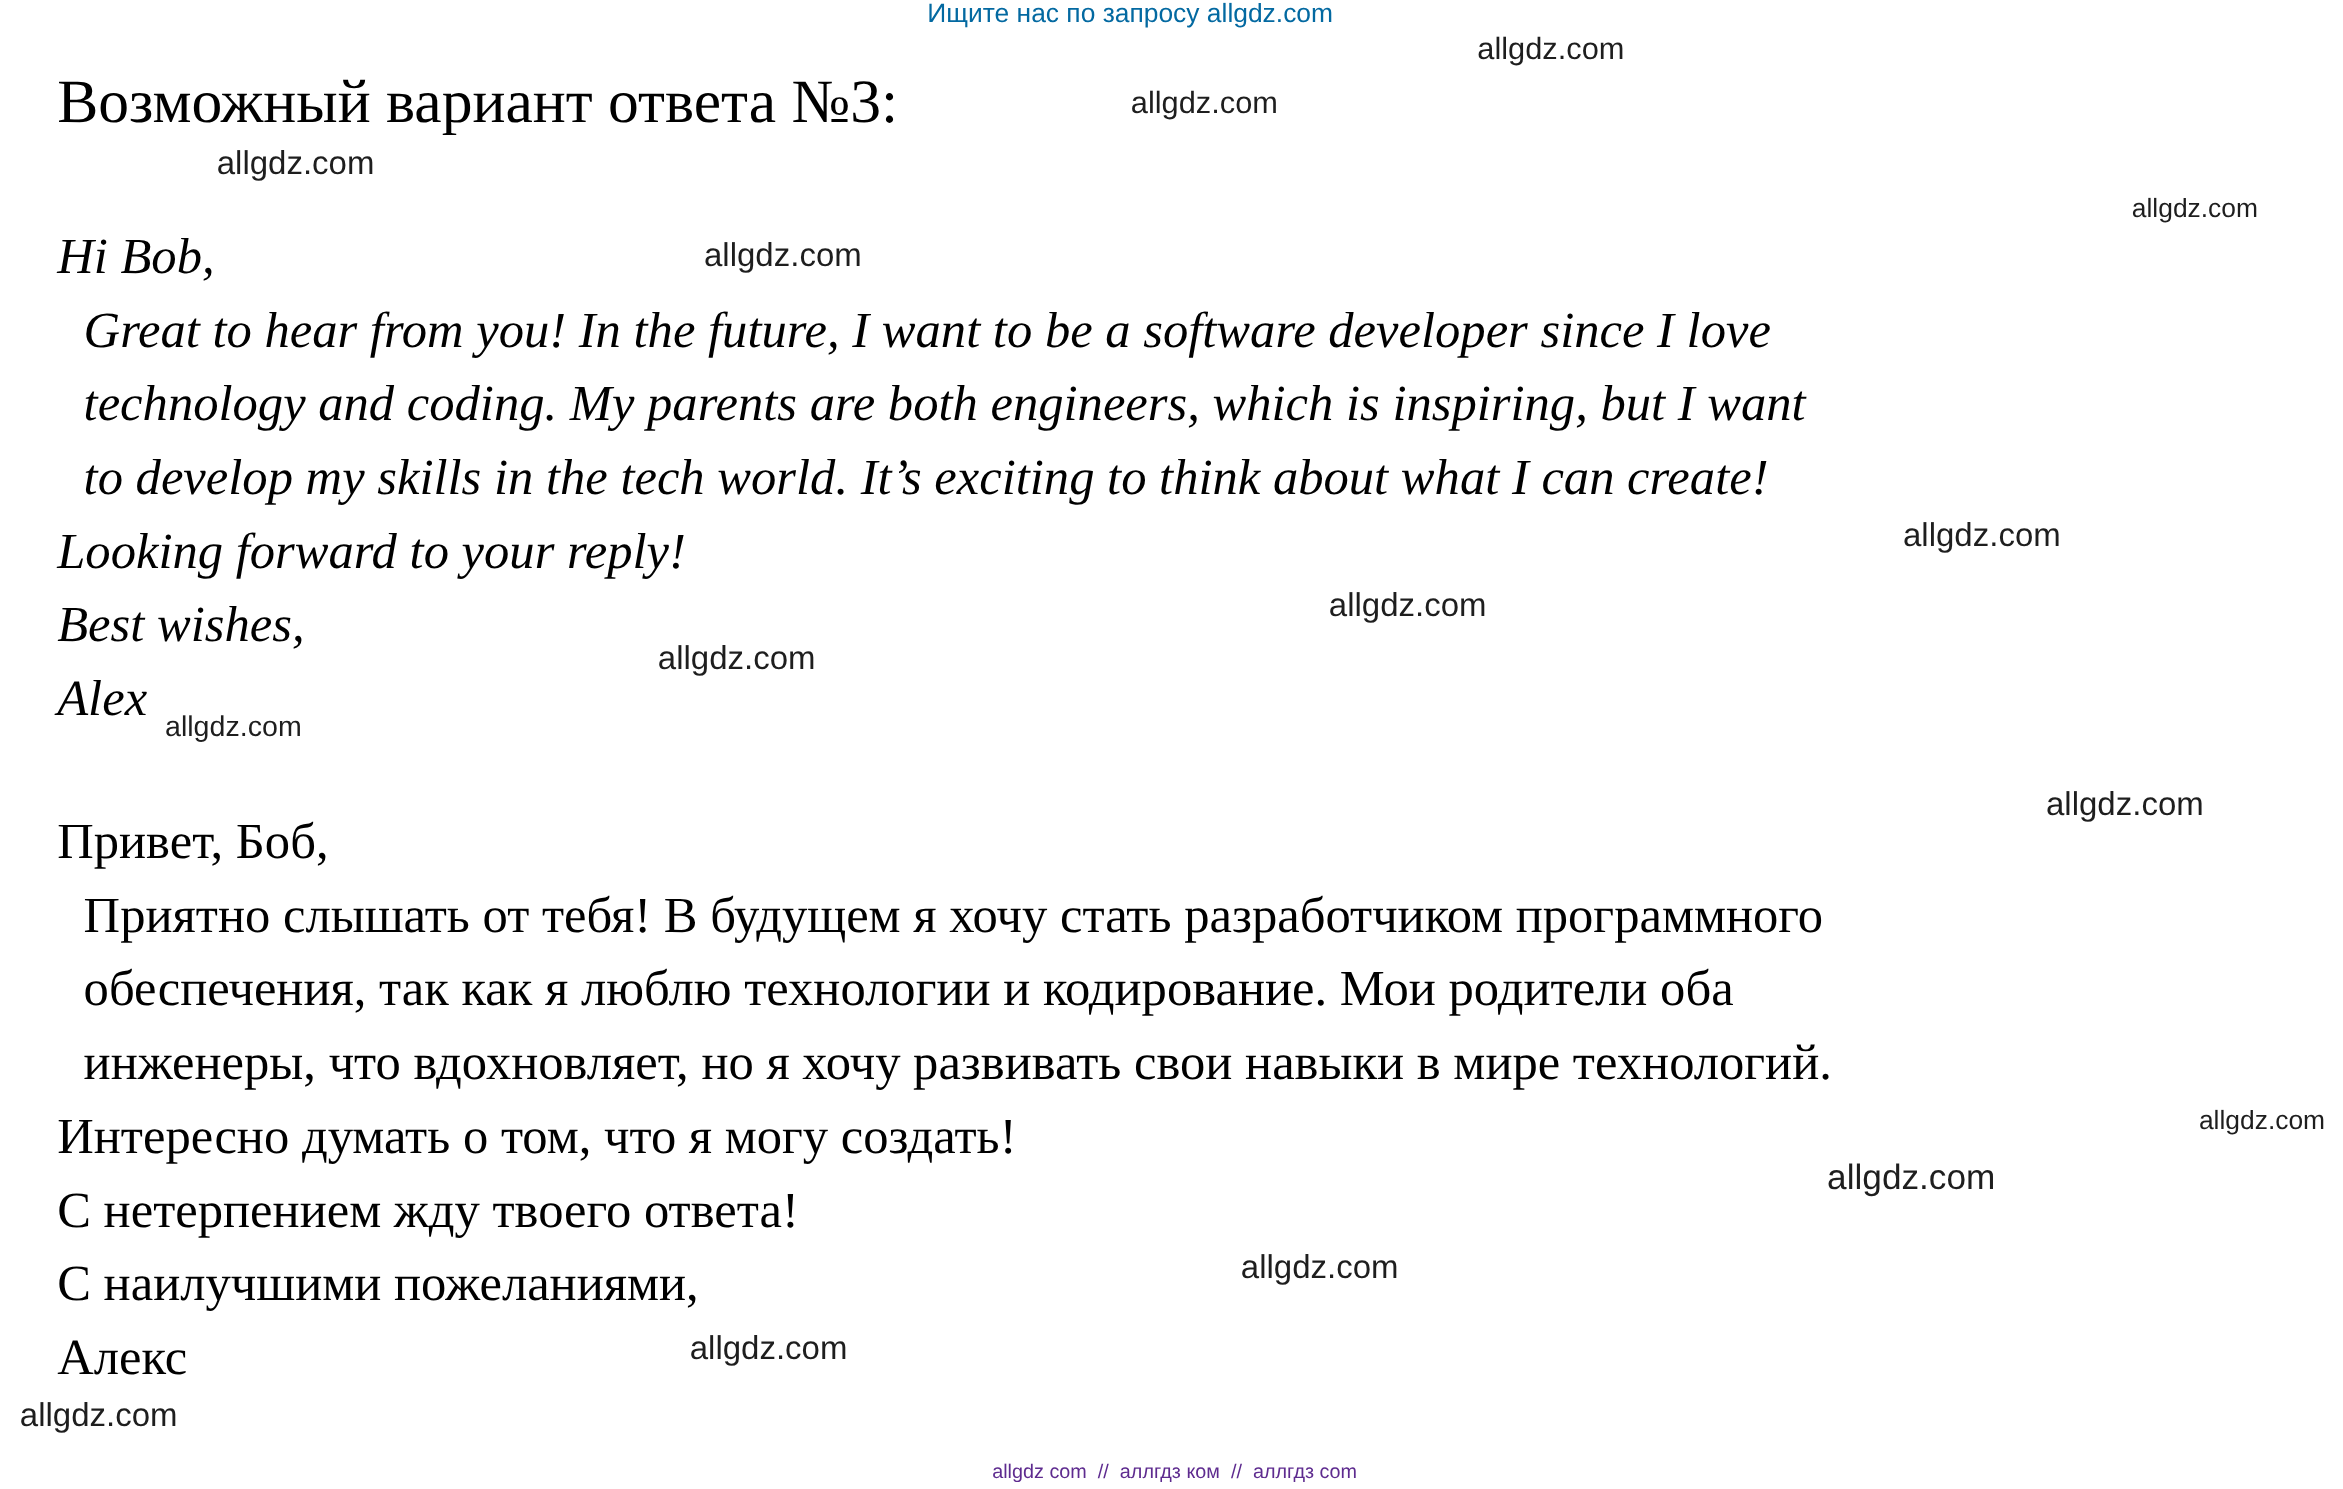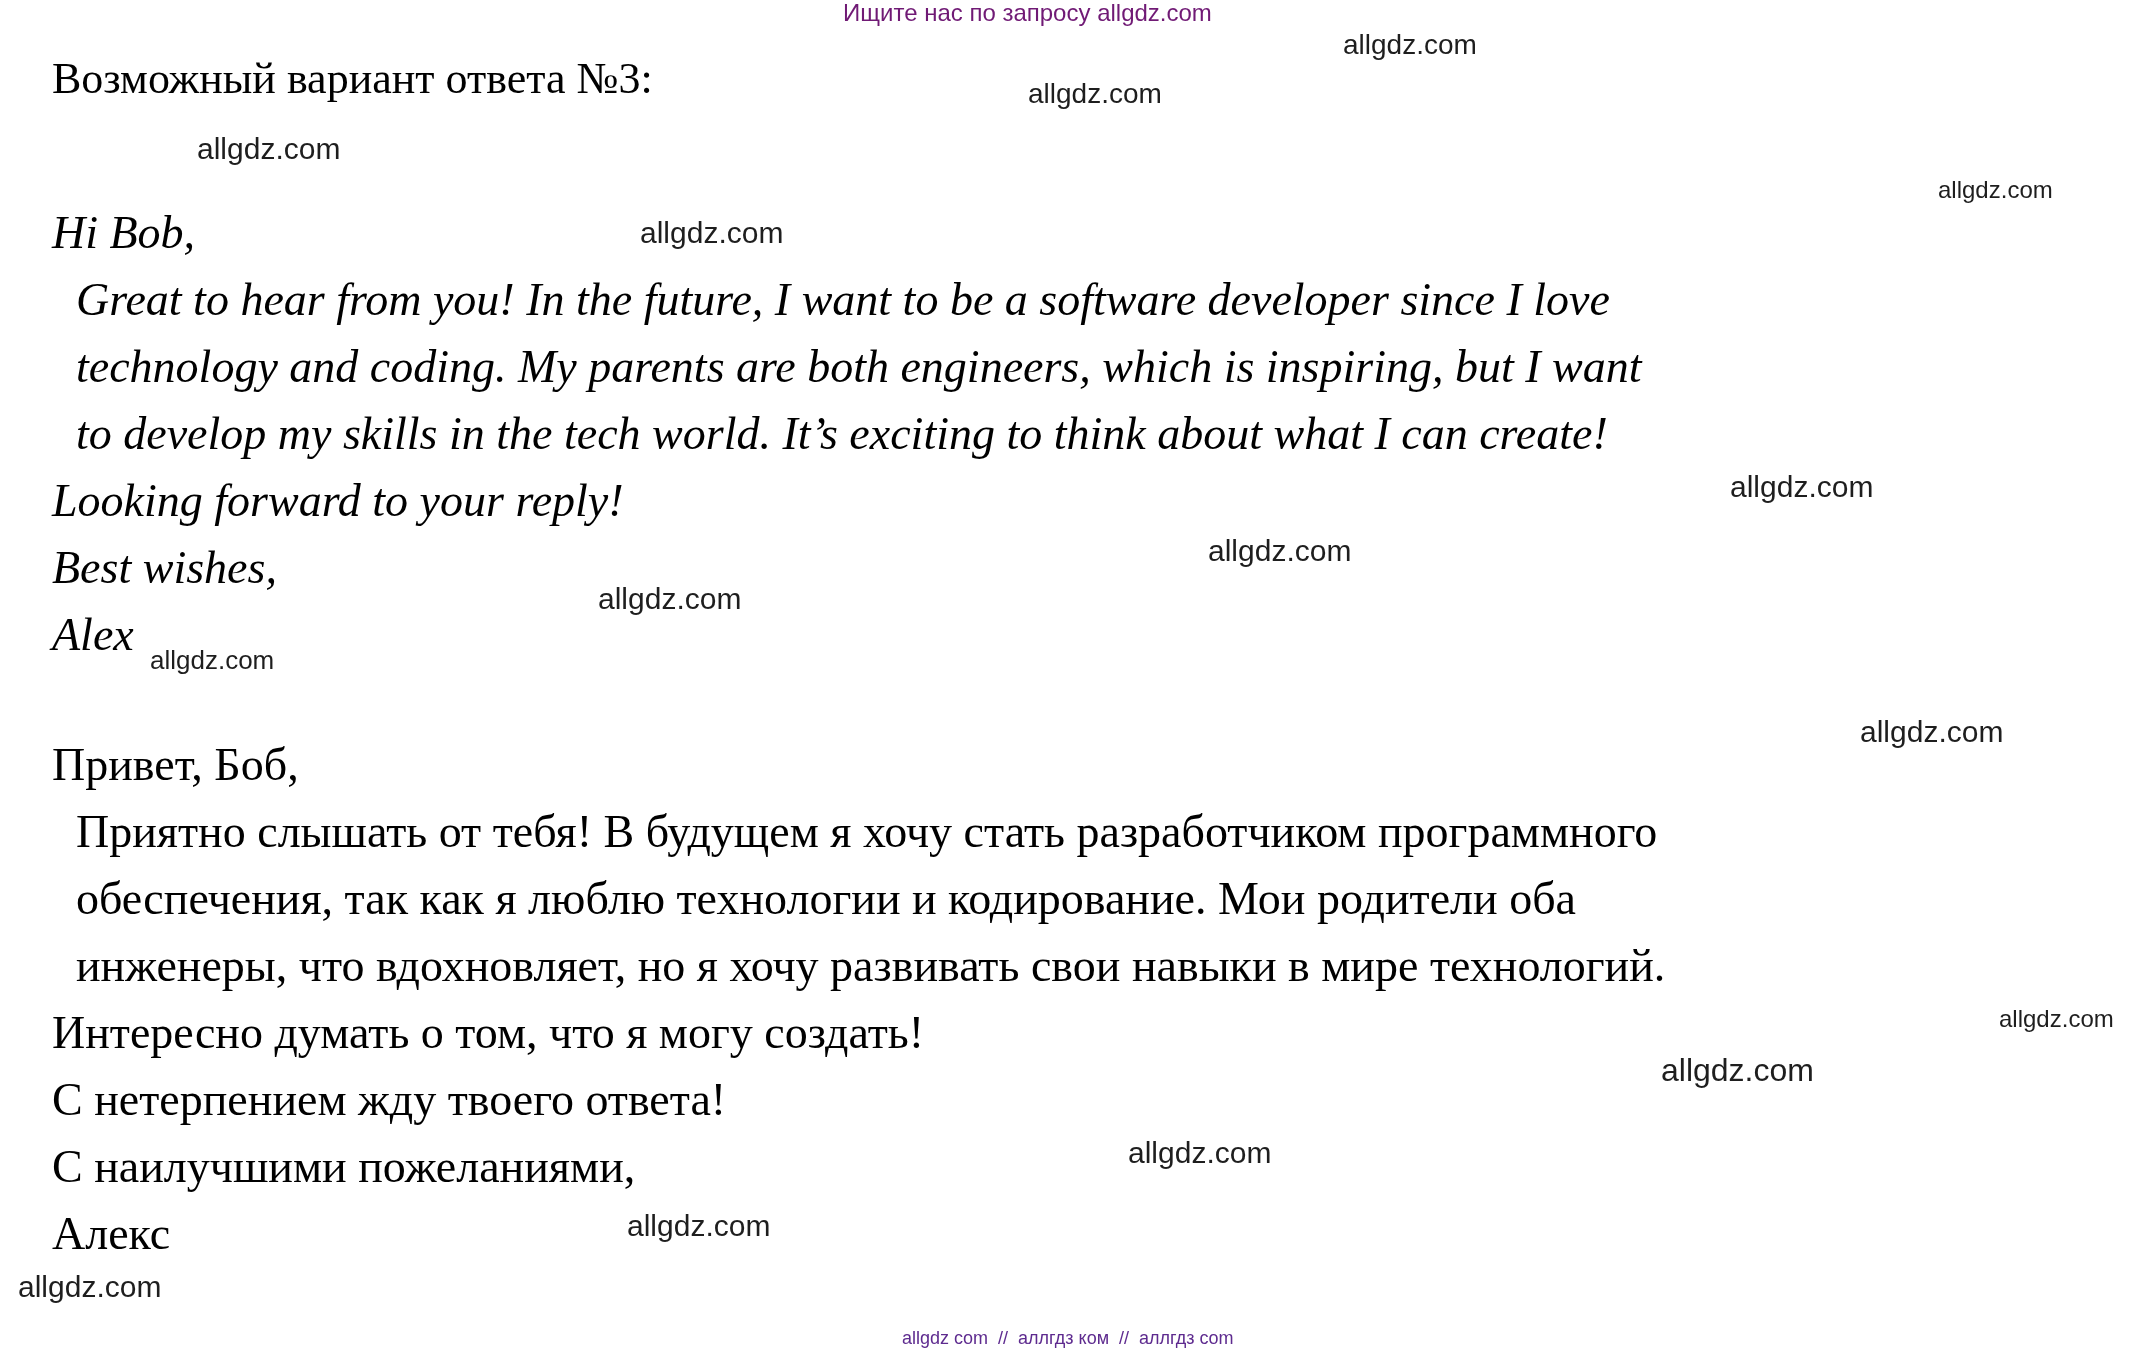--- a/index.html
+++ b/index.html
@@ -16,25 +16,25 @@
     position: absolute;
     top: 0px;
     left: 843px;
     font-family: "Liberation Sans", sans-serif;
     font-size: 24px;
     line-height: 26px;
     white-space: nowrap;
   }
   .title {
     position: absolute;
-    top: 48px;
+    top: 62px;
     left: 52px;
     margin: 0;
     font-weight: normal;
-    font-size: 44px;
+    font-size: 56px;
     line-height: 62px;
     white-space: nowrap;
     color: #000000;
   }
   .letter {
     position: absolute;
     left: 52px;
     width: 2022px;
     font-size: 46px;
     line-height: 67px;
@@ -62,21 +62,21 @@
     font-family: Liberation Sans, sans-serif;
     font-size: 18px;
     line-height: 28px;
     white-space: pre;
   }
 </style>
 </head>
 <body>
 
 <div class="page">
-  <div class="header-note" style="color: #701a75;">Ищите нас по запросу allgdz.com</div>
+  <div class="header-note" style="color: #0369a1;">Ищите нас по запросу allgdz.com</div>
   <div id="wm-layer">
       <div class="wm" style="left: 197px; top: 132px; font-size: 30px; color: rgb(30, 30, 30);">allgdz.com</div>
       <div class="wm" style="left: 1343px; top: 29px; font-size: 28px; color: rgb(30, 30, 30);">allgdz.com</div>
       <div class="wm" style="left: 1028px; top: 78px; font-size: 28px; color: rgb(30, 30, 30);">allgdz.com</div>
       <div class="wm" style="left: 1938px; top: 176px; font-size: 24px; color: rgb(30, 30, 30);">allgdz.com</div>
       <div class="wm" style="left: 640px; top: 216px; font-size: 30px; color: rgb(30, 30, 30);">allgdz.com</div>
       <div class="wm" style="left: 1730px; top: 470px; font-size: 30px; color: rgb(30, 30, 30);">allgdz.com</div>
       <div class="wm" style="left: 1208px; top: 534px; font-size: 30px; color: rgb(30, 30, 30);">allgdz.com</div>
       <div class="wm" style="left: 598px; top: 582px; font-size: 30px; color: rgb(30, 30, 30);">allgdz.com</div>
       <div class="wm" style="left: 150px; top: 645px; font-size: 26px; color: rgb(30, 30, 30);">allgdz.com</div>

